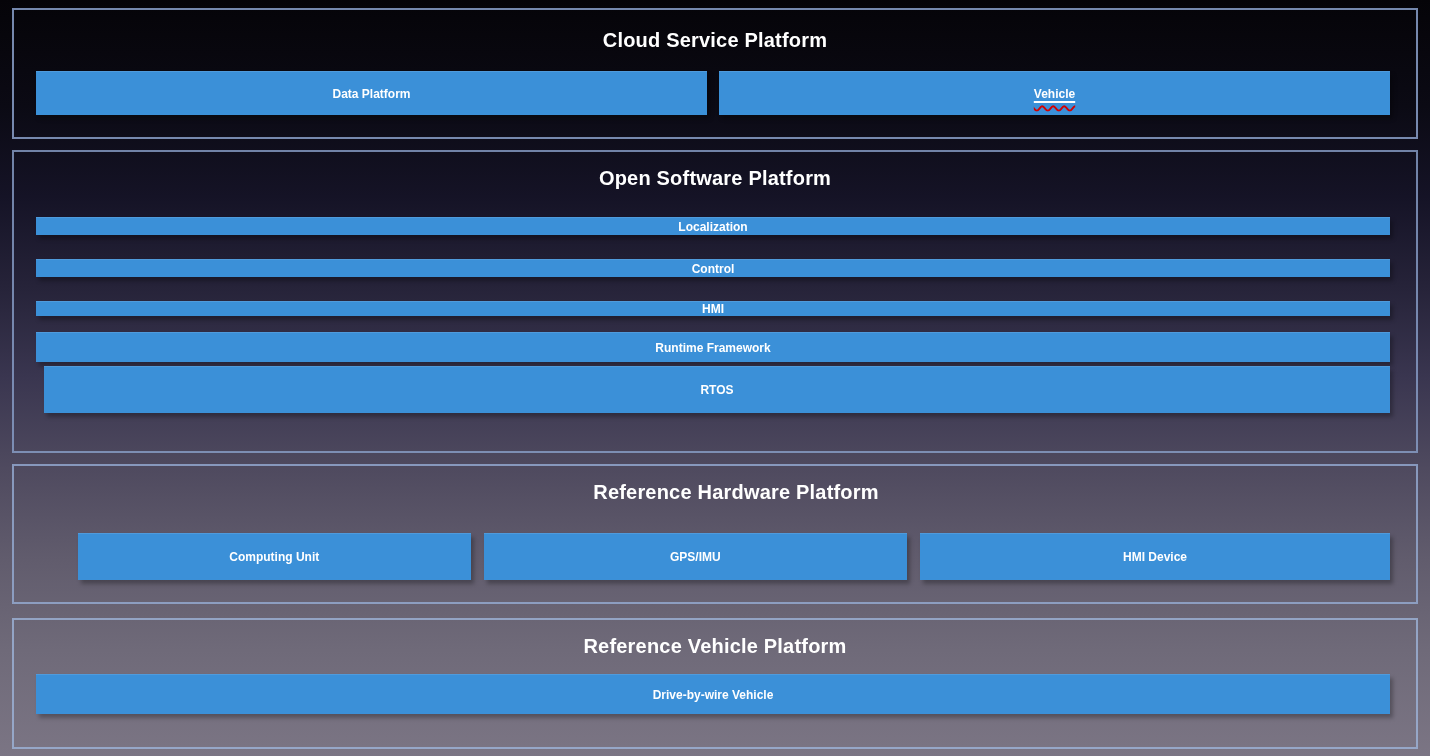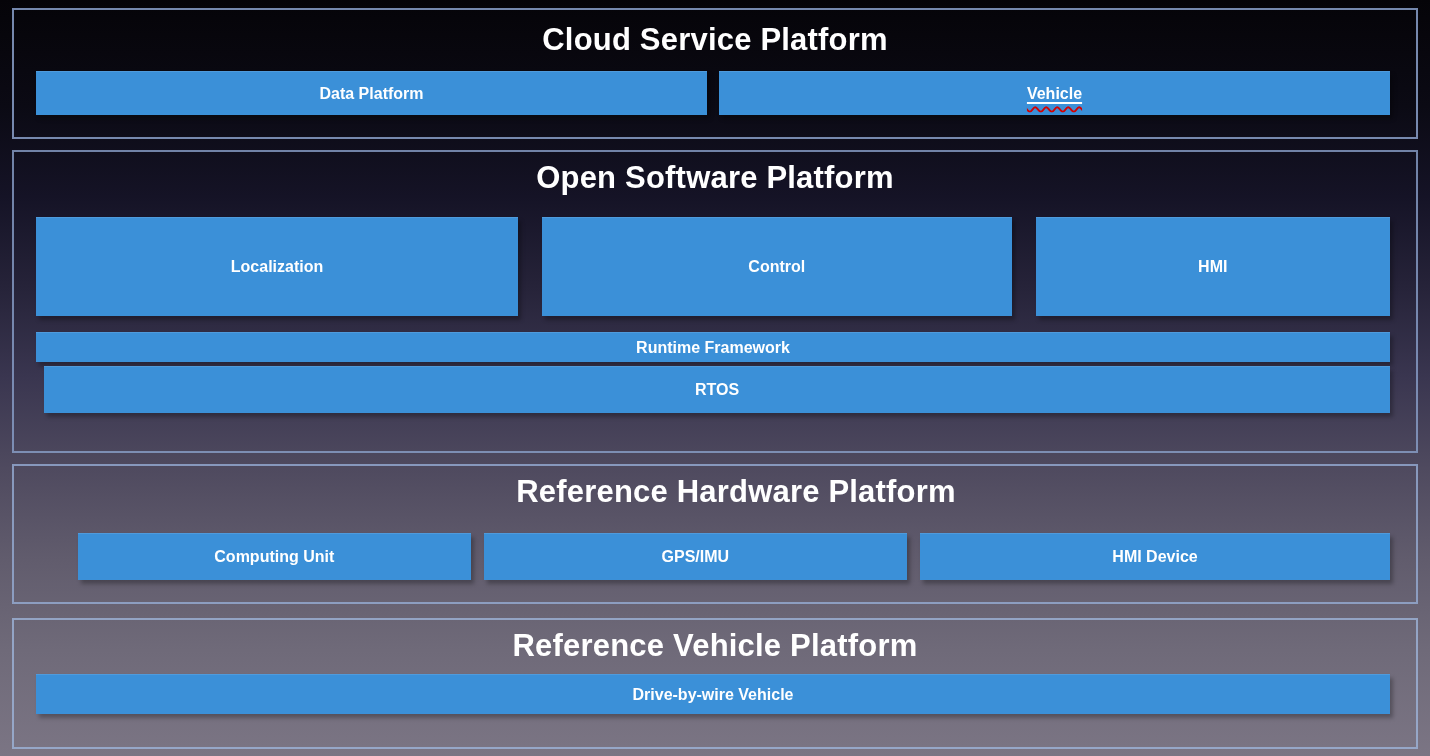--- a/index.html
+++ b/index.html
@@ -37,54 +37,54 @@
   }
   #sec-cloud    { top: 8px;   height: 131px; border-color: rgba(138,160,202,0.85); }
   #sec-software { top: 150px; height: 303px; border-color: rgba(138,160,202,0.8); }
   #sec-hardware { top: 464px; height: 140px; border-color: rgba(150,172,212,0.8); padding-left: 42px; }
   #sec-vehicle  { top: 618px; height: 131px; border-color: rgba(158,180,218,0.8); }
 
   .panel-title {
     text-align: center;
     color: var(--title-text);
     font-weight: bold;
-    font-size: 31px;
+    font-size: 20px;
     line-height: 28px;
     letter-spacing: 0.2px;
   }
   #sec-cloud    .panel-title { margin-top: 16px; }
   #sec-software .panel-title { margin-top: 12px; }
   #sec-hardware .panel-title { margin-top: 12px; }
   #sec-vehicle  .panel-title { margin-top: 12px; }
 
   .row {
     display: flex;
     margin-left: 22px;
     margin-right: 26px;
   }
 
   .box {
     background: var(--box-blue);
     color: var(--box-label-text);
     font-weight: bold;
-    font-size: 16px;
+    font-size: 12px;
     display: flex;
     align-items: center;
     justify-content: center;
     text-align: center;
     box-shadow: 3px 4px 4px rgba(0,0,0,0.28);
     border-top: 1px solid rgba(255,255,255,0.10);
   }
 
   
   .row-cloud { margin-top: 17px; height: 44px; gap: 12px; }
   .row-cloud .box { flex: 1 1 0; }
 
   
-  .row-sw-modules { margin-top: 25px; height: 99px; gap: 24px; }
+  .row-sw-modules { margin-top: 25px; height: 99px; gap: 24px; flex-direction: column; }
   .box-localization { flex: 495 1 0; }
   .box-control      { flex: 482 1 0; }
   .box-hmi          { flex: 364 1 0; }
   .row-runtime { margin-top: 16px; height: 30px; }
   .row-rtos    { margin-top: 4px; height: 47px; padding-left: 8px; }
   .row-runtime .box, .row-rtos .box, .row-vehicle .box { flex: 1 1 0; }
 
   
   .row-hw { margin-top: 27px; height: 47px; gap: 13px; }
   .box-computing-unit { flex: 406 1 0; }

